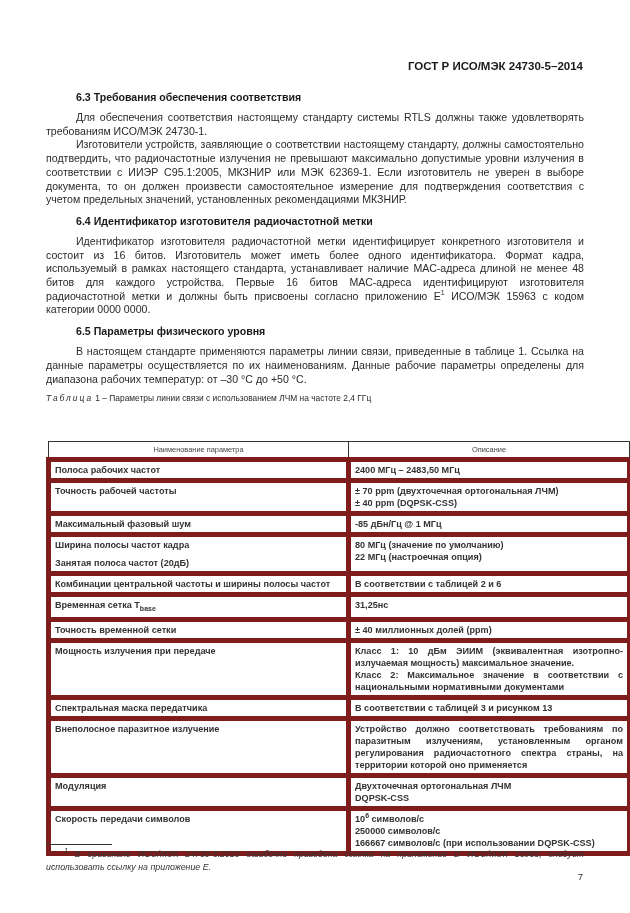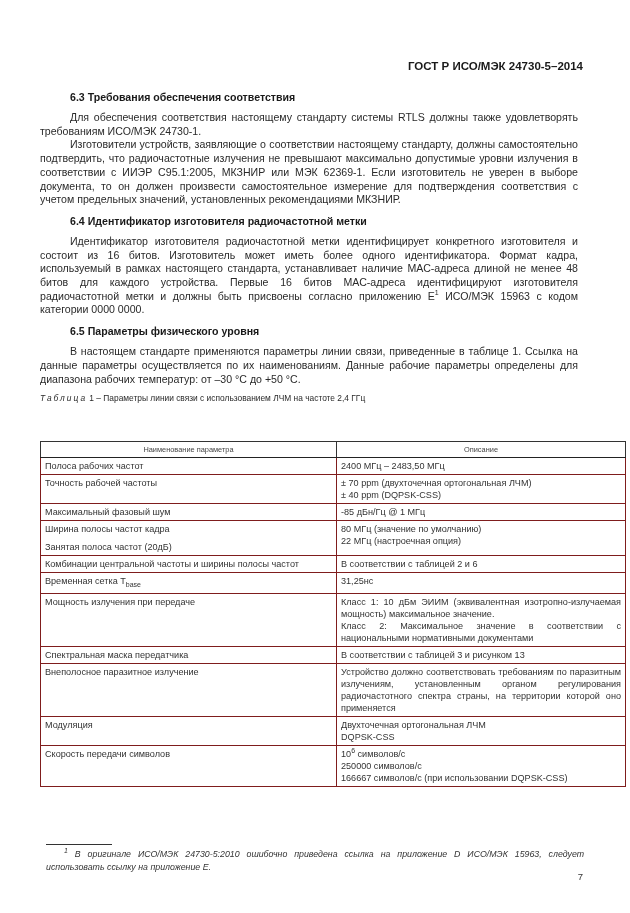--- a/index.html
+++ b/index.html
@@ -1,29 +1,29 @@
 <!DOCTYPE html>
 <html><head>
 <meta charset="utf-8">
 <style>
   html, body { margin: 0; padding: 0; background: #ffffff; }
   body { width: 630px; height: 913px; position: relative; overflow: hidden;
          font-family: "Liberation Sans", sans-serif; color: #222; }
   .page { position: absolute; left: 0; top: 0; width: 630px; height: 913px; }
   .header { position: absolute; top: 60px; right: 47px; font-weight: bold; font-size: 11.5px; color: #1a1a1a; padding-left: 12px; }
-  .content { position: absolute; left: 40px; top: 90px; width: 538px; }
+  .content { position: absolute; left: 46px; top: 90px; width: 538px; }
   h3 { font-size: 10.6px; font-weight: bold; margin: 0 0 7px 30px; color: #1a1a1a; line-height: 14px; }
   p { font-size: 10.6px; line-height: 13.7px; margin: 0; text-align: justify; text-indent: 30px; color: #2a2a2a; }
   .gap { height: 7px; }
   sup { font-size: 7px; line-height: 0; }
   .caption { font-size: 8.4px; margin: 7px 0 3px 0; color: #2a2a2a; }
   .caption .spaced { letter-spacing: 2px; font-style: italic; }
   table { border-collapse: collapse; width: 586px; font-size: 9.1px; color: #333; border: 1.4px solid #222; margin-top: 38px; }
   th { font-weight: normal; font-size: 7.4px; color: #444; padding: 3px 4px; border: 1px solid #333; border-bottom: 1.4px solid #222; text-align: center; }
-  td { border: 1px solid #7f1d1d; padding: 2px 4px 2px 4px; vertical-align: top; line-height: 12px; }
+  td { border: 5px solid #7f1d1d; padding: 2px 4px 2px 4px; vertical-align: top; line-height: 12px; font-weight: bold; }
   td.c1 { width: 287px; }
   td.c2 { text-align: justify; }
   td .line { display: block; }
   td .sub { font-size: 7px; vertical-align: -3px; }
   .fn-rule { position: absolute; left: 46px; top: 844px; width: 66px; border-top: 1px solid #333; }
   .footnote { position: absolute; left: 46px; top: 848px; width: 538px; font-size: 8.8px; font-style: italic; line-height: 12.5px; color: #333; text-indent: 18px; text-align: justify; }
   .page-num { position: absolute; right: 47px; top: 871px; font-size: 9.5px; color: #333; }
 </style>
 </head>
 <body>
@@ -81,20 +81,24 @@
         </tr>
         <tr>
           <td class="c1">Комбинации центральной частоты и ширины полосы частот</td>
           <td class="c2">В соответствии с таблицей 2 и 6</td>
         </tr>
         <tr>
           <td class="c1"><span>Временная сетка T</span><span class="sub">base</span></td>
           <td class="c2">31,25нс</td>
         </tr>
         <tr>
+          <td class="c1">Точность временной сетки</td>
+          <td class="c2">± 40 миллионных долей (ppm)</td>
+        </tr>
+        <tr>
           <td class="c1">Мощность излучения при передаче</td>
           <td class="c2">
               <span class="line">Класс 1: 10 дБм ЭИИМ (эквивалентная изотропно-излучаемая мощность) максимальное значение.</span>
               <span class="line">Класс 2: Максимальное значение в соответствии с национальными нормативными документами</span>
             </td>
         </tr>
         <tr>
           <td class="c1">Спектральная маска передатчика</td>
           <td class="c2">В соответствии с таблицей 3 и рисунком 13</td>
         </tr>

